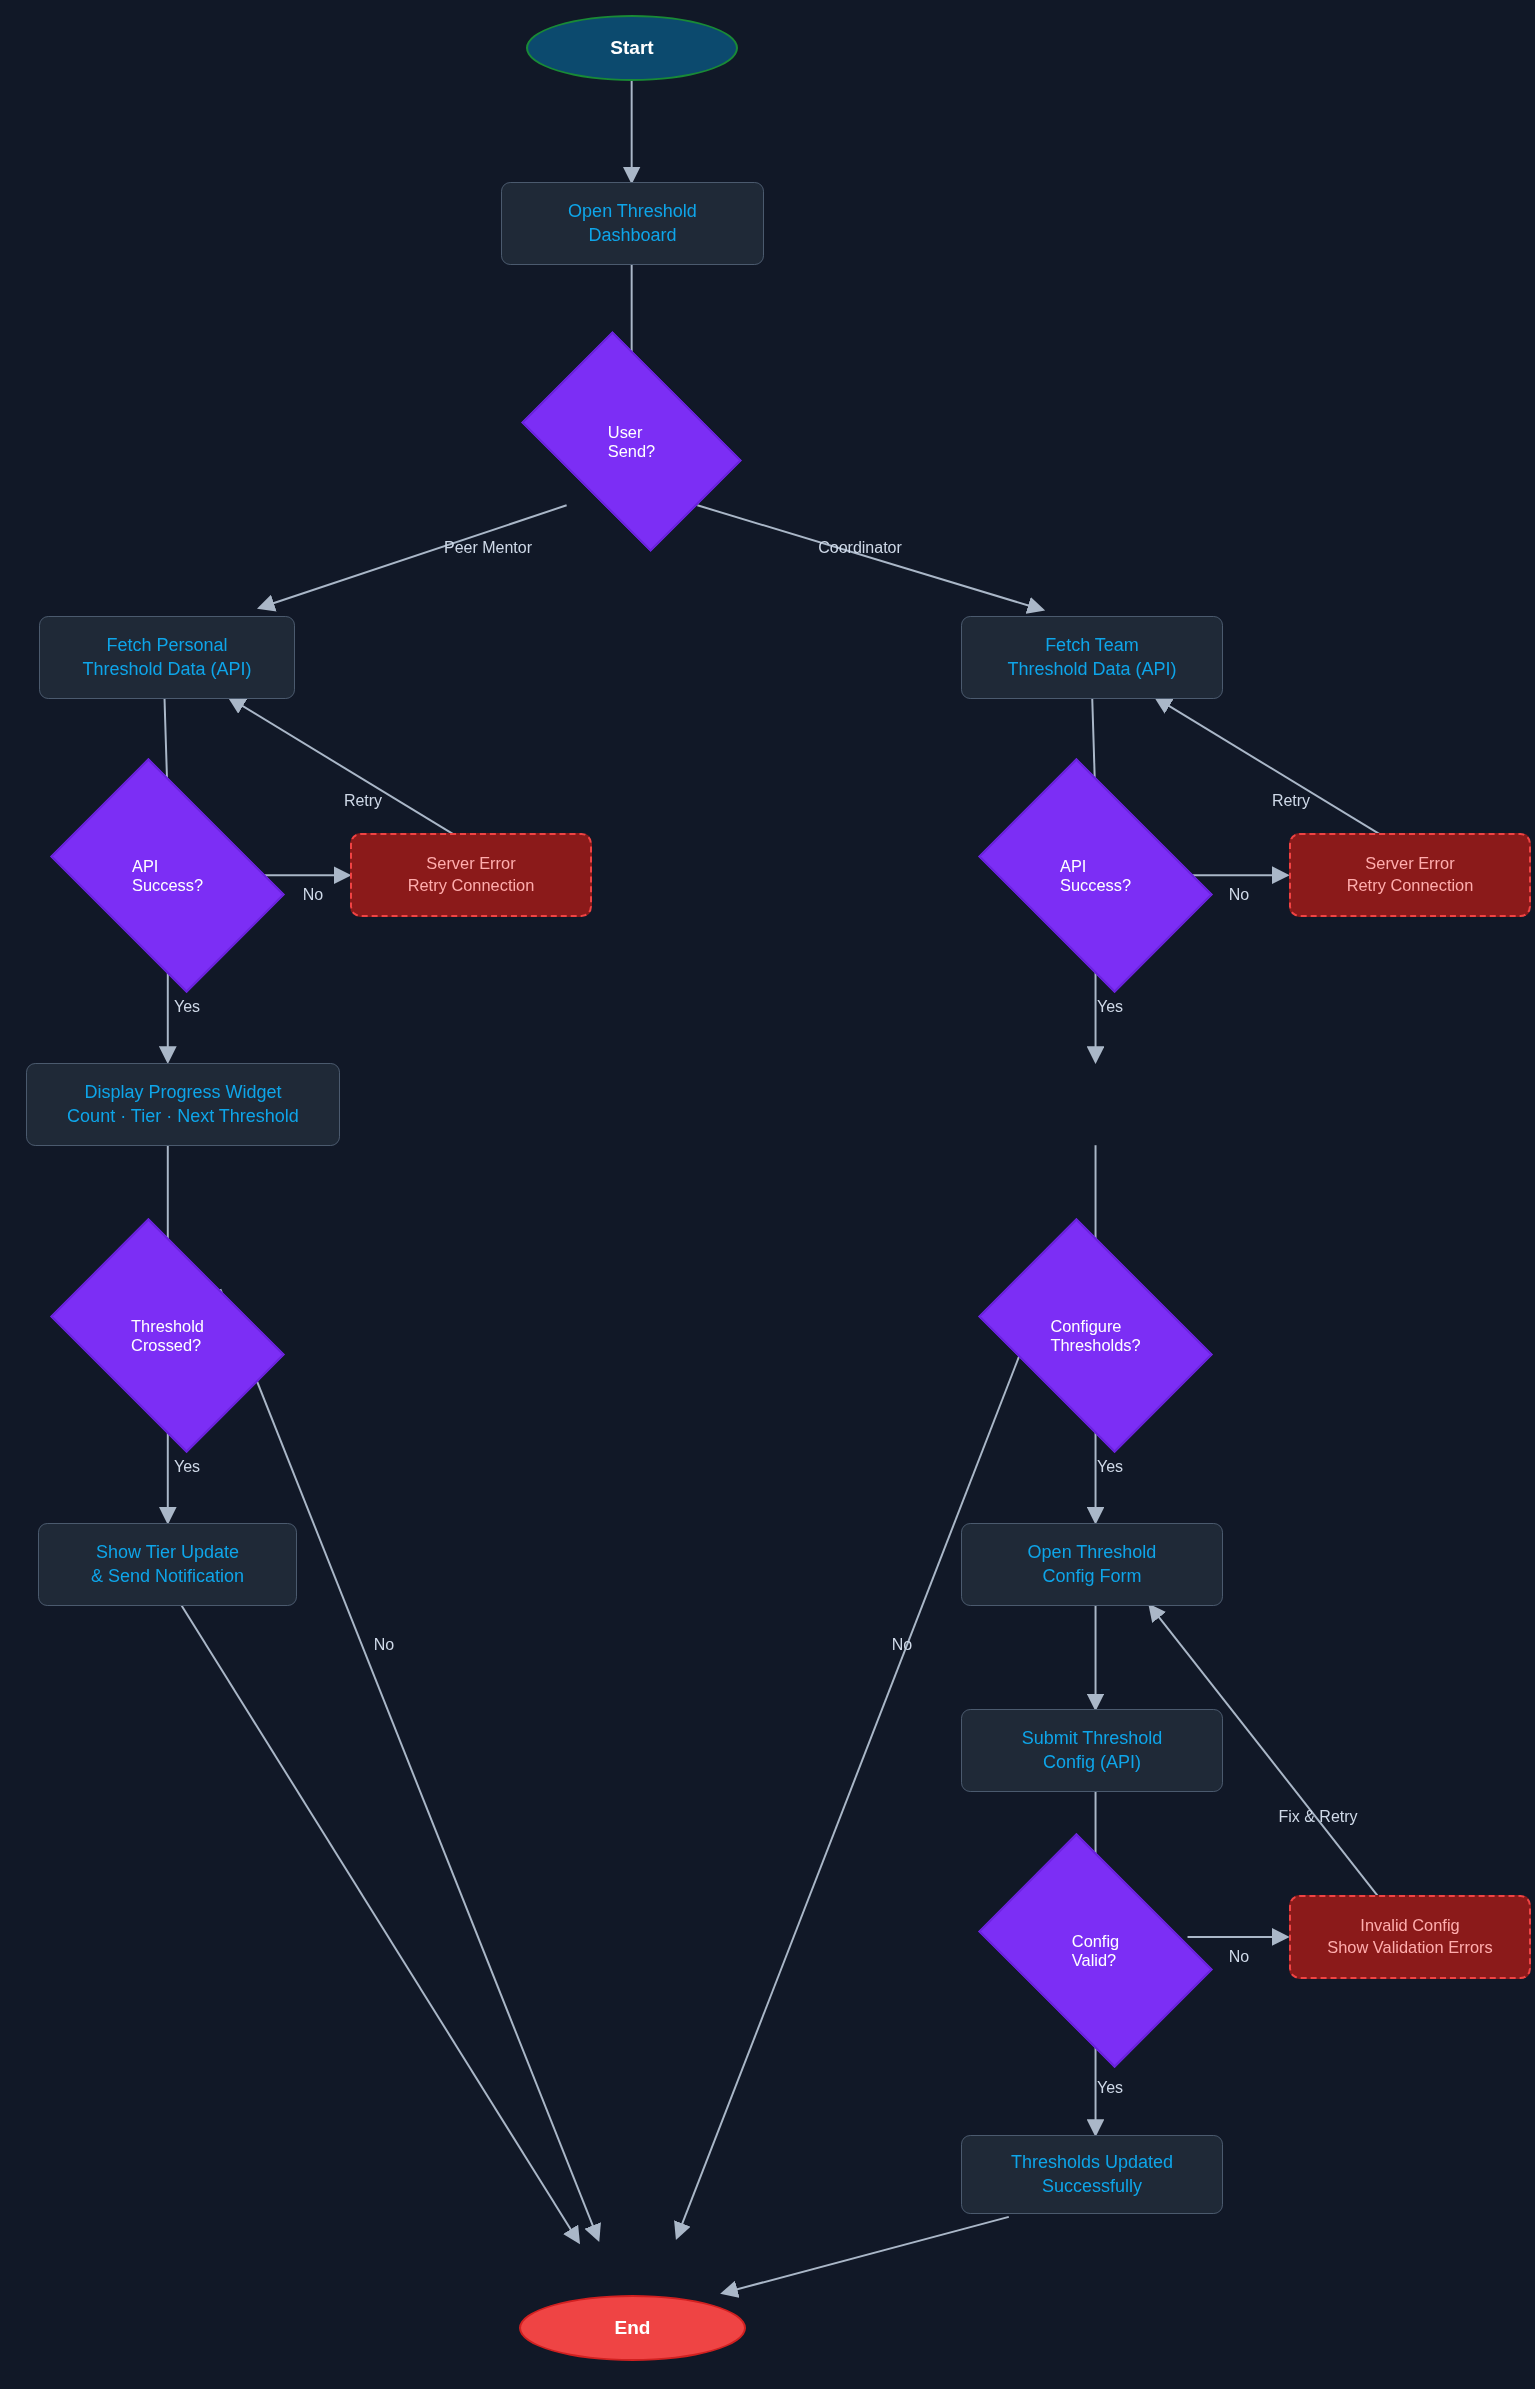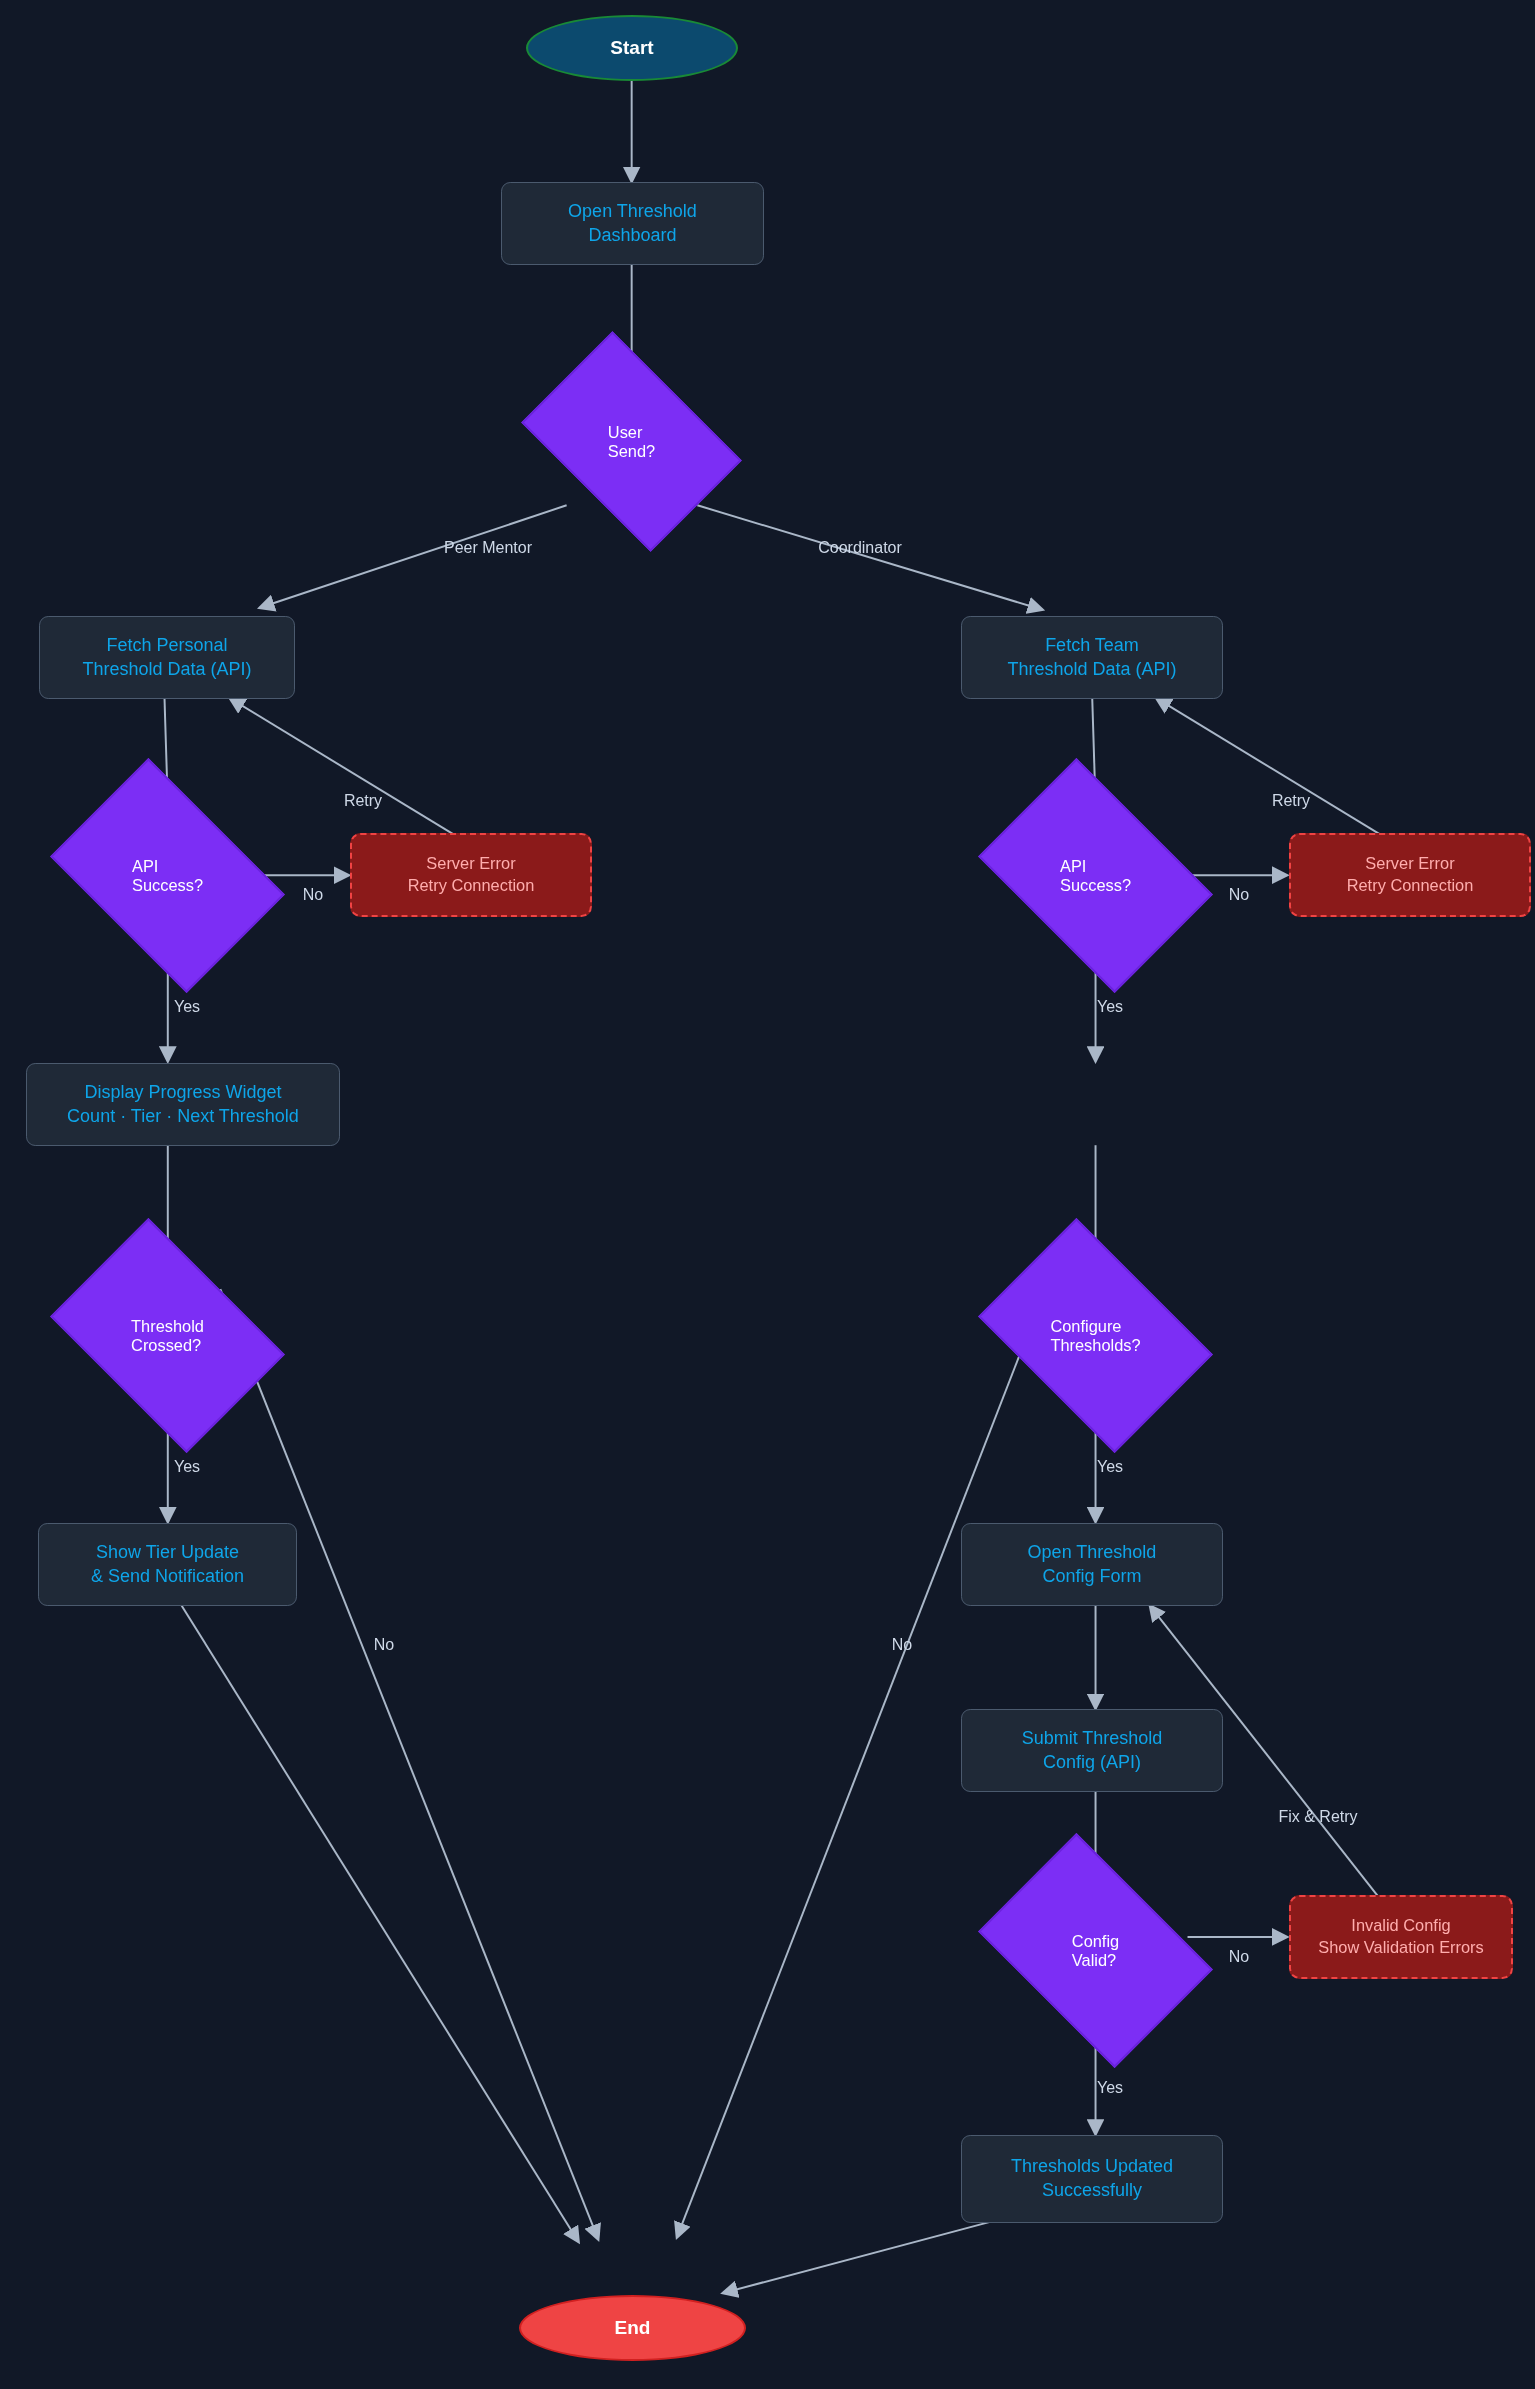--- a/index.html
+++ b/index.html
@@ -280,28 +280,28 @@
   </div>
 
   <div class="decision" style="left:999px; top:1881px; width:193px; height:139px;">
     <span class="dia-shape"></span>
     <span class="dia-label">
       <span class="ln">Config</span>
       <span class="ln">Valid?</span>
     </span>
   </div>
 
-  <div class="node error" style="left:1289px; top:1895px; width:224px; height:84px;">
+  <div class="node error" style="left:1289px; top:1895px; width:242px; height:84px;">
     <span>
       <span class="ln">Invalid Config</span>
       <span class="ln">Show Validation Errors</span>
     </span>
   </div>
 
-  <div class="node process" style="left:961px; top:2135px; width:262px; height:88px;">
+  <div class="node process" style="left:961px; top:2135px; width:262px; height:79px;">
     <span>
       <span class="ln">Thresholds Updated</span>
       <span class="ln">Successfully</span>
     </span>
   </div>
 
   <div class="node terminal end" style="left:519px; top:2295px; width:227px; height:66px;">
     <span>End</span>
   </div>
 

